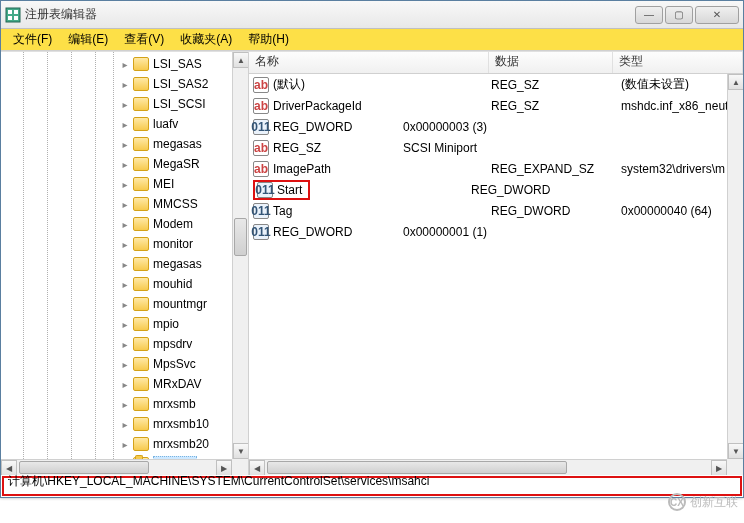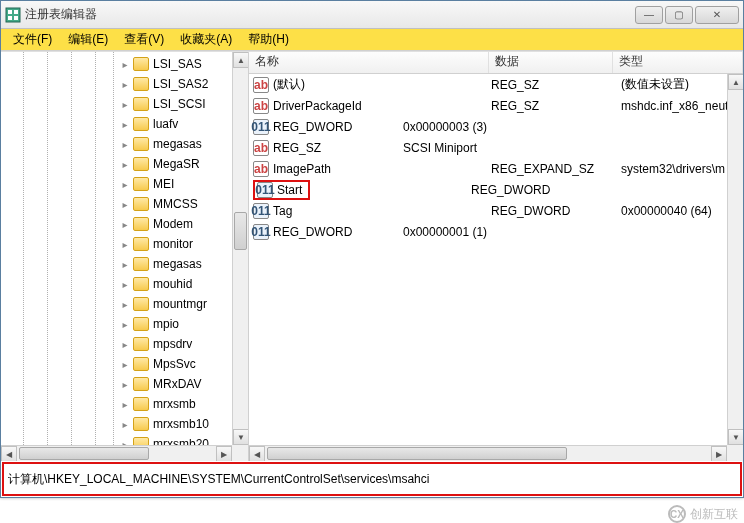--- a/index.html
+++ b/index.html
@@ -51,24 +51,24 @@
 .val-icon.sz { background: #fff; color: #c44; }
 .val-icon.bin { background: #eaf2fb; color: #357; }
 .list-row .cell-name { width: 218px; }
 .list-row .cell-type { width: 130px; }
 .list-row .cell-data { flex: 1; white-space: nowrap; overflow: hidden; }
 
 .highlight-start { border: 2px solid #d11; display: inline-block; padding: 0 6px 0 0px; margin-left: -22px; }
 .highlight-start .val-icon { margin-left: 2px; }
 .highlight-start-inner { display: flex; align-items: center; }
 
-.statusbar { height: 22px; border-top: 1px solid #d0d0d0; background: #f4f4f4; display: flex; align-items: center; padding: 15px 4px; }
+.statusbar { height: 22px; border-top: 1px solid #d0d0d0; background: #f4f4f4; display: flex; align-items: flex-end; padding: 4px 4px; }
 .statusbar.highlighted { border: 2px solid #d11; background: #fff; margin: 1px; height: 20px; }
 
-.watermark { position: absolute; right: 6px; bottom: 0; display: flex; align-items: center; gap: 4px; color: #bbb; font-size: 11px; }
+.watermark { position: absolute; right: 6px; bottom: 12px; display: flex; align-items: center; gap: 4px; color: #bbb; font-size: 11px; }
 .watermark .logo { width: 18px; height: 18px; border: 2px solid #bbb; border-radius: 50%; display: flex; align-items: center; justify-content: center; font-weight: bold; font-size: 10px; }
 </style>
 </head>
 <body>
 
 <div class="window">
 
   <div class="titlebar">
     <svg class="app-icon" viewBox="0 0 16 16">
         <rect x="1" y="1" width="14" height="14" fill="#4a8" stroke="#265"></rect>

